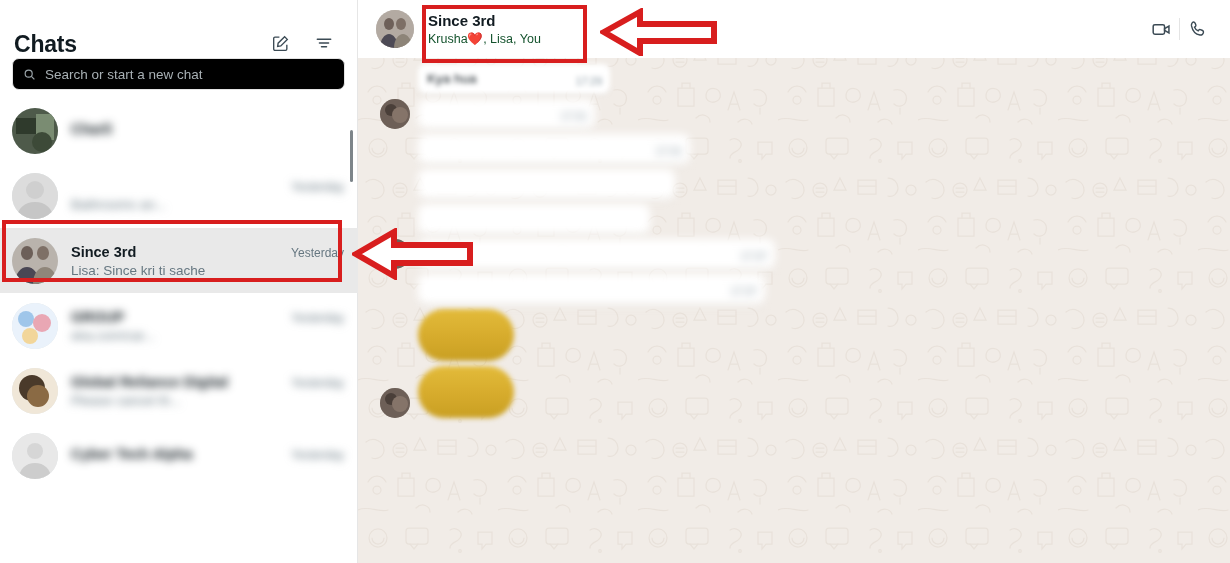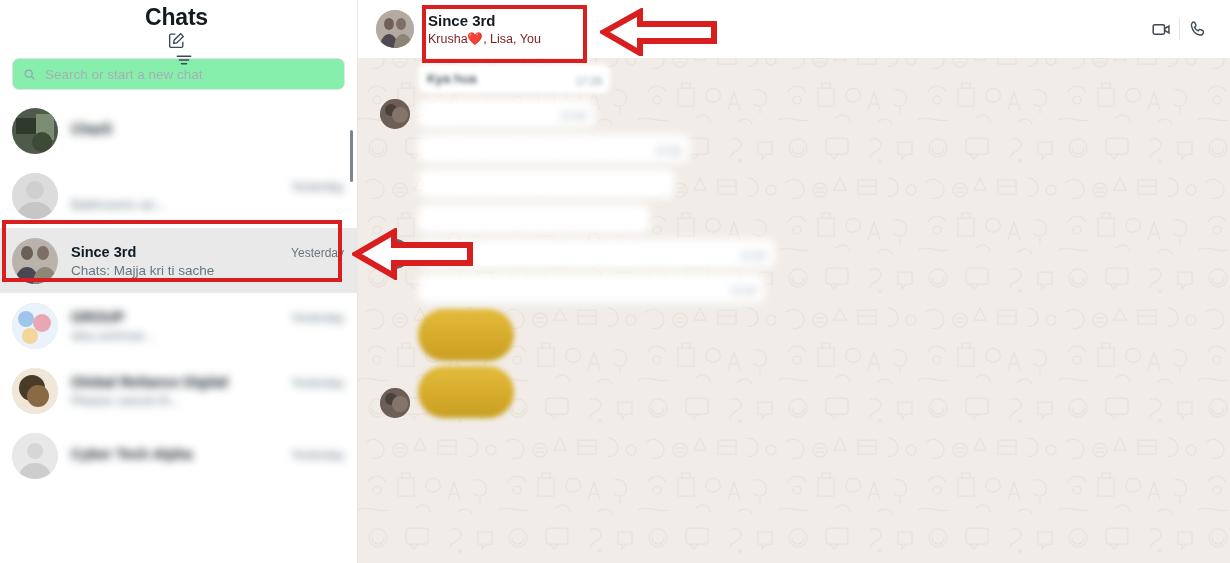--- a/index.html
+++ b/index.html
@@ -14,41 +14,40 @@
   
   #sidebar {
     position: relative;
     width: 358px; height: 563px;
     background: #ffffff;
     border-right: 1px solid #e6e6e6;
     flex: 0 0 358px;
   }
   #sidebar-header {
     height: 58px;
-    display: flex; align-items: center;
-    padding: 4px 18px 0 14px;
-    flex-direction: column;
+    display: flex; align-items: flex-end;
+    padding: 13px 18px 0 14px;
   }
   #chats-title {
     font-size: 23px; font-weight: bold; color: #111b21;
     letter-spacing: -0.2px;
     flex: 1;
   }
   .hdr-icon {
     width: 30px; height: 30px;
     display: flex; align-items: center; justify-content: center;
     color: #3b4a54; cursor: pointer;
   }
   .hdr-icon + .hdr-icon { margin-left: 14px; }
 
   #search-wrap { padding: 0 12px; height: 36px; }
   #search-box {
     height: 32px; width: 100%;
     border: 1px solid #e3e3e3; border-radius: 7px;
-    background: #86efac;
+    background: #000000;
     display: flex; align-items: center;
     padding: 0 10px;
     box-shadow: 0 0 0 0 rgba(0,0,0,0);
   }
   #search-icon { color: #9aa4a9; display:flex; align-items:center; margin-right: 9px; }
   #search-input {
     border: none; outline: none; background: transparent;
     font-size: 13.5px; color: #667781;
     font-family: "Liberation Sans", sans-serif;
     width: 100%;
@@ -125,21 +124,21 @@
     padding: 0 14px 0 18px;
     z-index: 6;
   }
   #conv-avatar {
     width: 38px; height: 38px; border-radius: 50%;
     flex: 0 0 38px; margin-right: 14px;
     overflow: hidden; position: relative; background: #c9c3bd;
   }
   #conv-info { flex: 1; min-width: 0; }
   #conv-title { font-size: 15px; font-weight: bold; color: #111b21; }
-  #conv-subtitle { font-size: 12.5px; color: #7f1d1d; margin-top: 2px; }
+  #conv-subtitle { font-size: 12.5px; color: #14532d; margin-top: 2px; }
   #conv-actions {
     display: flex; align-items: center;
     background: #ffffff;
   }
   .call-icon {
     width: 36px; height: 34px;
     display: flex; align-items: center; justify-content: center;
     color: #3b4a54; cursor: pointer;
   }
   #call-divider { width: 1px; height: 22px; background: #e4e4e4; }
@@ -276,21 +275,21 @@
                 <path d="M3 46c0-11 6-17 12-17s12 6 12 17z" fill="#4a4754"></path>
                 <path d="M21 46c0-11 6-17 12-17s12 6 12 17z" fill="#8f867a"></path>
               </svg></span>
           </div>
           <div class="row-body">
             <div class="row-top">
               <div class="row-title">Since 3rd</div>
               <div class="row-time">Yesterday</div>
             </div>
             <div class="row-bottom">
-              <div class="row-preview">Chats: Majja kri ti sache</div>
+              <div class="row-preview">Lisa: Since kri ti sache</div>
             </div>
           </div>
         </div>
         <div class="chat-row">
           <div class="avatar">
             <span class="av-art"><svg viewBox="0 0 46 46">
                 <rect width="46" height="46" fill="#eaf2fb"></rect>
                 <circle cx="14" cy="16" r="8" fill="#9fc6ea"></circle>
                 <circle cx="30" cy="20" r="9" fill="#e9a7b4"></circle>
                 <circle cx="18" cy="33" r="8" fill="#f2d69a"></circle>

